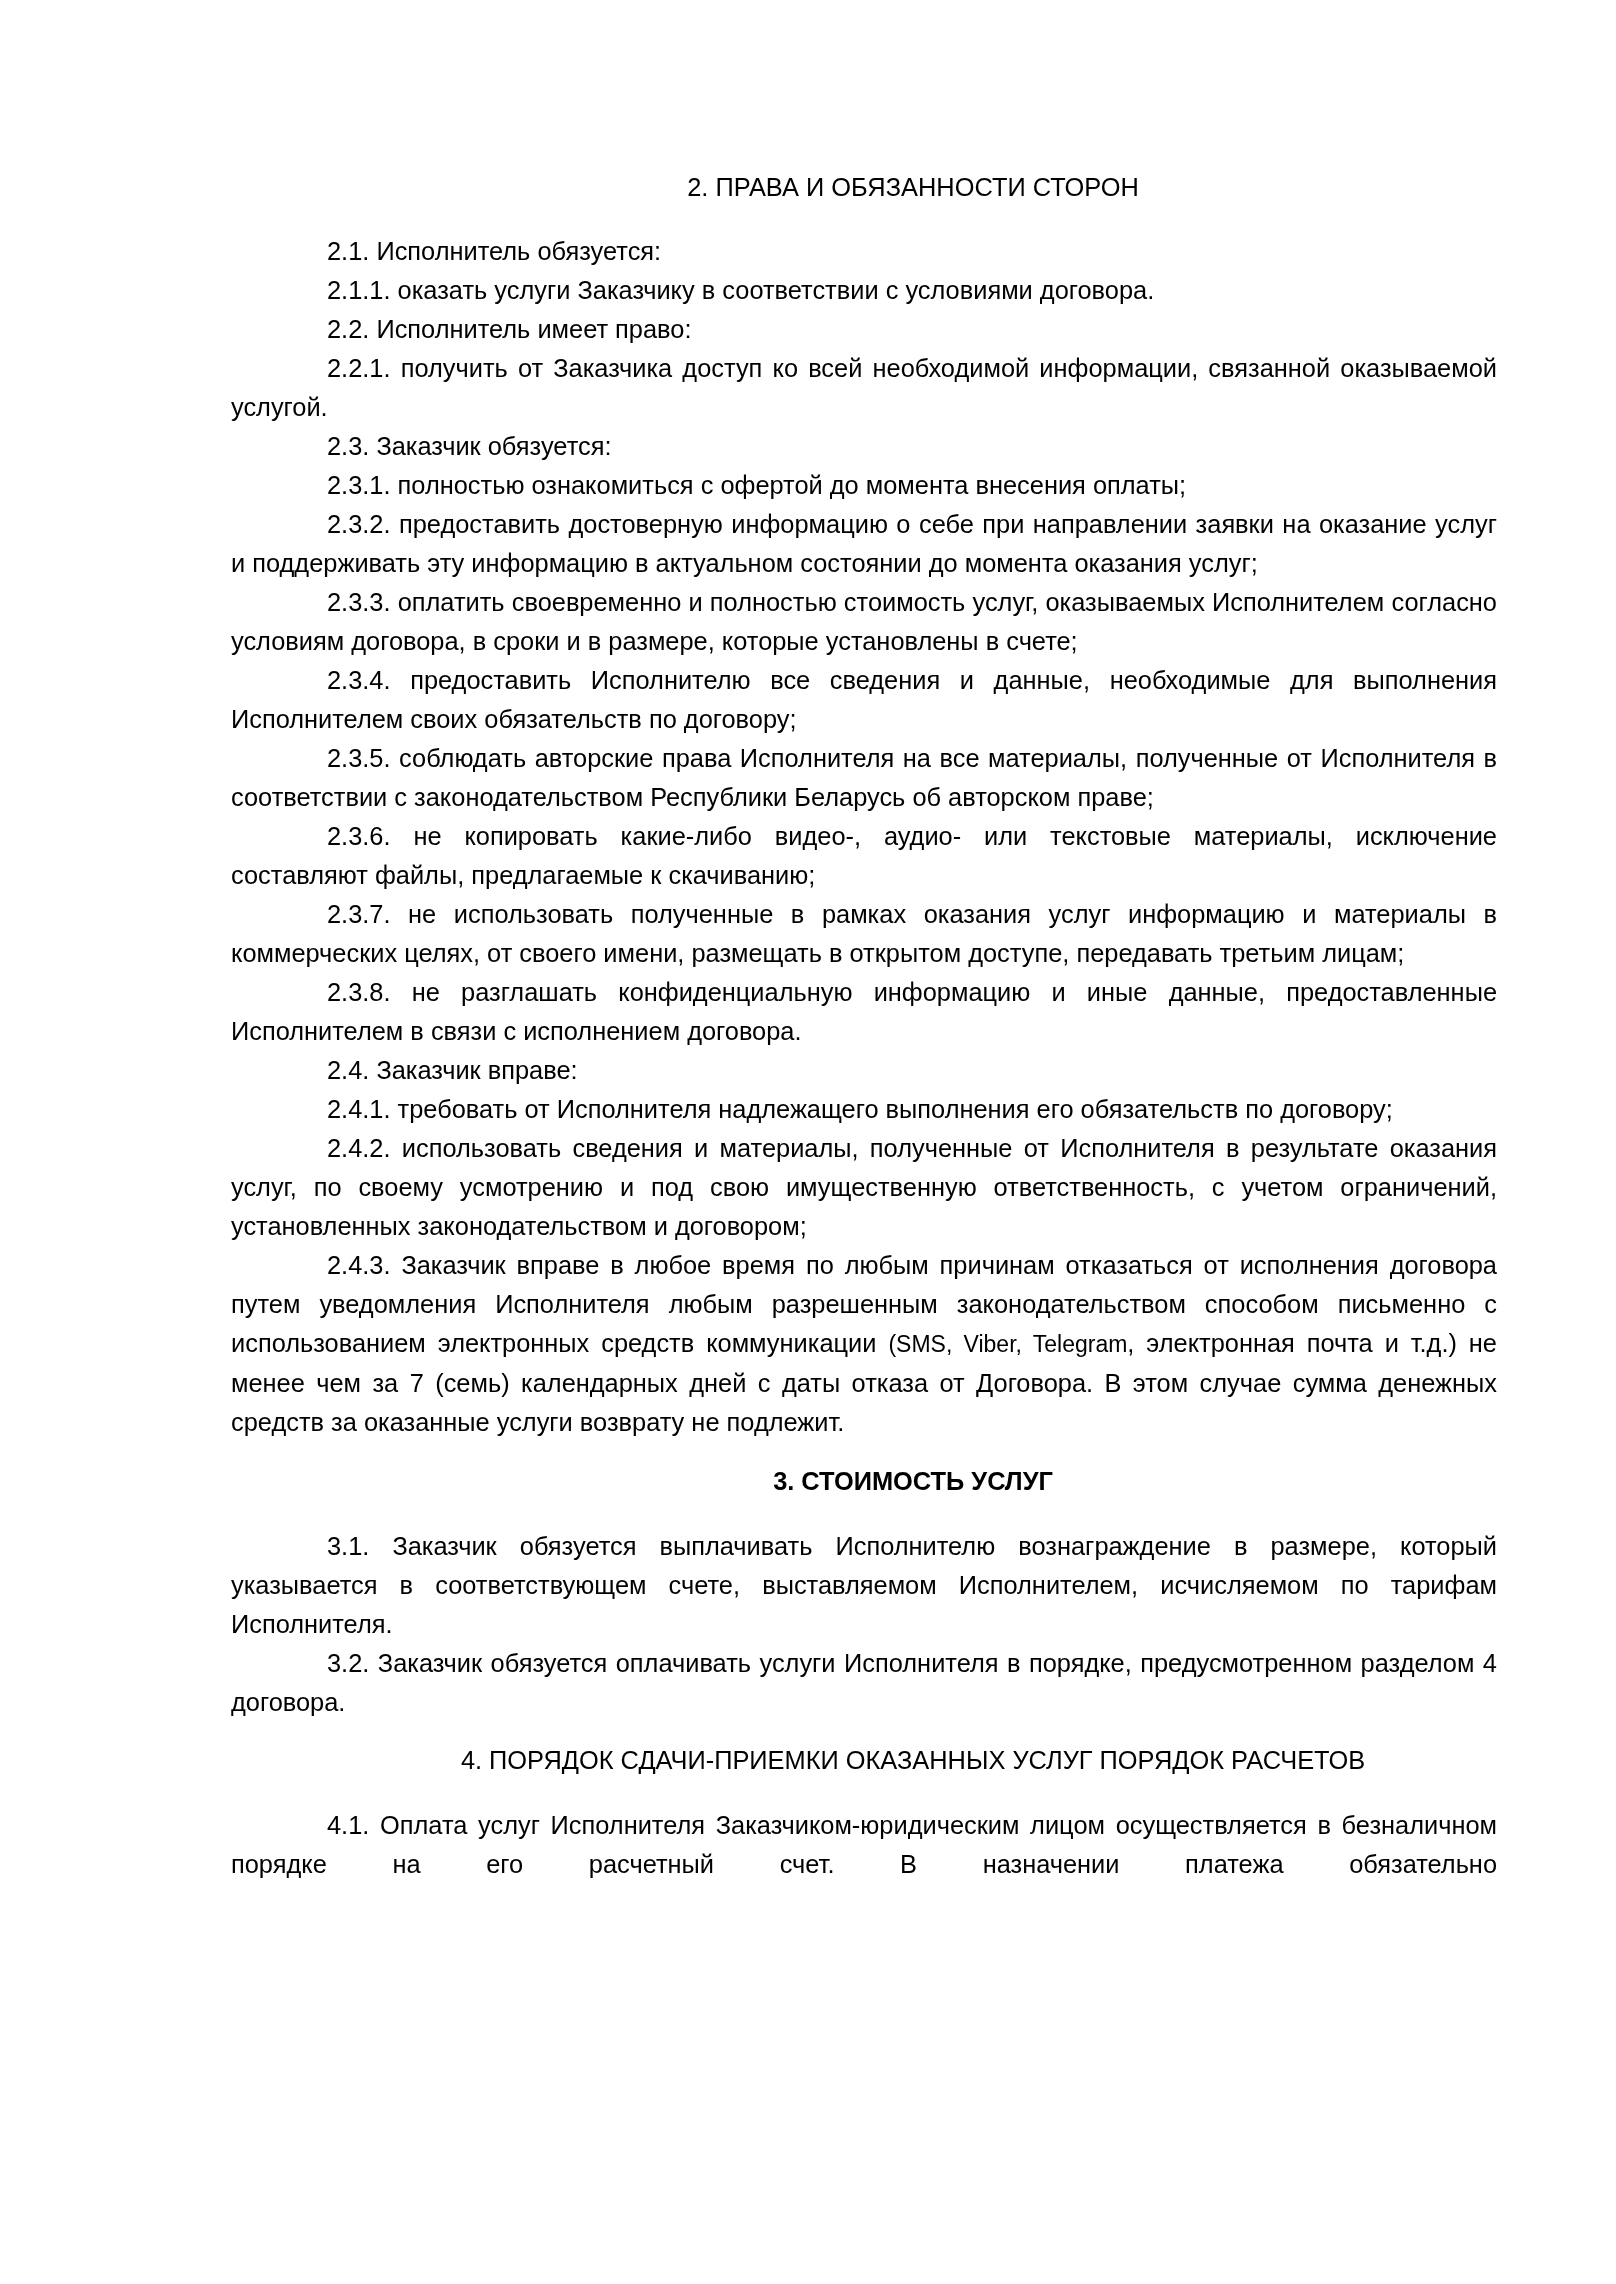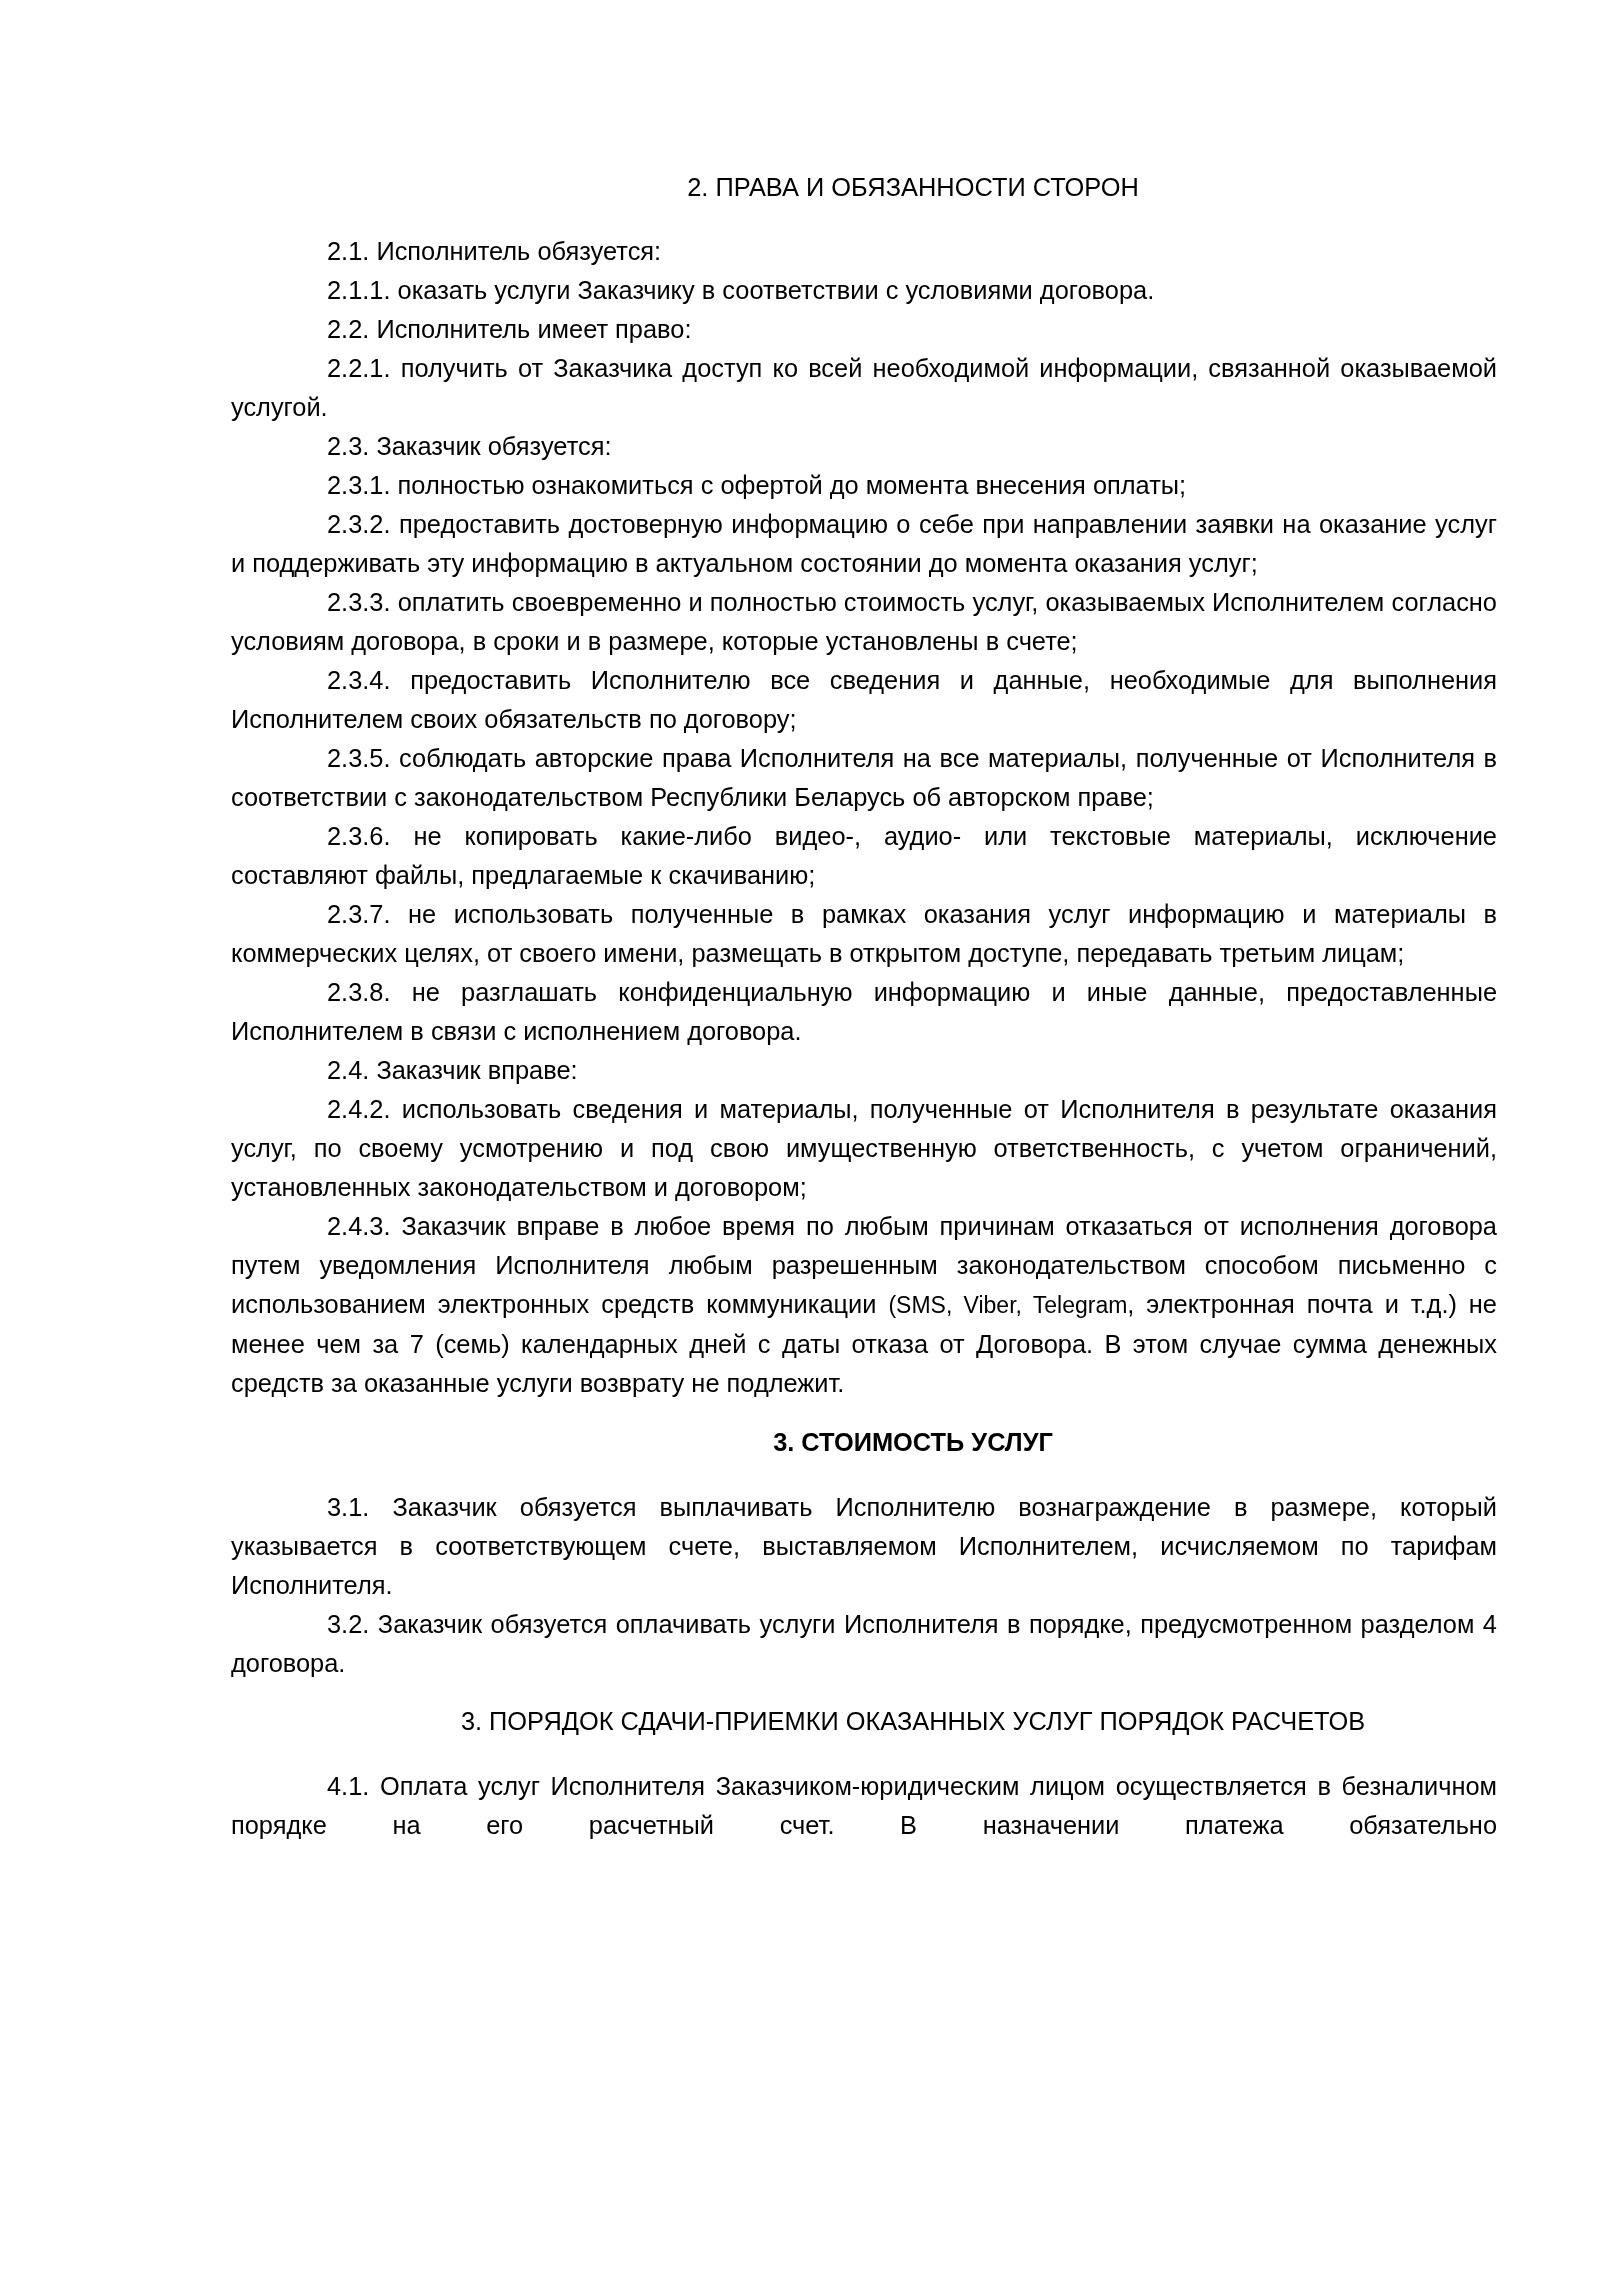--- a/index.html
+++ b/index.html
@@ -47,26 +47,27 @@
   <p class="para">2.3. Заказчик обязуется:</p>
   <p class="para">2.3.1. полностью ознакомиться с офертой до момента внесения оплаты;</p>
   <p class="para">2.3.2. предоставить достоверную информацию о себе при направлении заявки на оказание услуг и поддерживать эту информацию в актуальном состоянии до момента оказания услуг;</p>
   <p class="para">2.3.3. оплатить своевременно и полностью стоимость услуг, оказываемых Исполнителем согласно условиям договора, в сроки и в размере, которые установлены в счете;</p>
   <p class="para">2.3.4. предоставить Исполнителю все сведения и данные, необходимые для выполнения Исполнителем своих обязательств по договору;</p>
   <p class="para">2.3.5. соблюдать авторские права Исполнителя на все материалы, полученные от Исполнителя в соответствии с законодательством Республики Беларусь об авторском праве;</p>
   <p class="para">2.3.6. не копировать какие-либо видео-, аудио- или текстовые материалы, исключение составляют файлы, предлагаемые к скачиванию;</p>
   <p class="para">2.3.7. не использовать полученные в рамках оказания услуг информацию и материалы в коммерческих целях, от своего имени, размещать в открытом доступе, передавать третьим лицам;</p>
   <p class="para">2.3.8. не разглашать конфиденциальную информацию и иные данные, предоставленные Исполнителем в связи с исполнением договора.</p>
   <p class="para">2.4. Заказчик вправе:</p>
+  <p class="para">2.4.1. требовать от Исполнителя надлежащего выполнения его обязательств по договору;</p>
   <p class="para">2.4.2. использовать сведения и материалы, полученные от Исполнителя в результате оказания услуг, по своему усмотрению и под свою имущественную ответственность, с учетом ограничений, установленных законодательством и договором;</p>
   <p class="para"><span>2.4.3. Заказчик вправе в любое время по любым причинам отказаться от исполнения договора путем уведомления Исполнителя любым разрешенным законодательством способом письменно с использованием электронных средств коммуникации </span><span class="latin">(SMS, Viber, Telegram</span><span>, электронная почта и т.д.) не менее чем за 7 (семь) календарных дней с даты отказа от Договора. В этом случае сумма денежных средств за оказанные услуги возврату не подлежит.</span></p>
 
   <h2 class="heading h3">3. СТОИМОСТЬ УСЛУГ</h2>
 
   <p class="para">3.1. Заказчик обязуется выплачивать Исполнителю вознаграждение в размере, который указывается в соответствующем счете, выставляемом Исполнителем, исчисляемом по тарифам Исполнителя.</p>
   <p class="para">3.2. Заказчик обязуется оплачивать услуги Исполнителя в порядке, предусмотренном разделом 4 договора.</p>
 
-  <h2 class="heading h4">3. ПОРЯДОК СДАЧИ-ПРИЕМКИ ОКАЗАННЫХ УСЛУГ ПОРЯДОК РАСЧЕТОВ</h2>
+  <h2 class="heading h4">4. ПОРЯДОК СДАЧИ-ПРИЕМКИ ОКАЗАННЫХ УСЛУГ ПОРЯДОК РАСЧЕТОВ</h2>
 
   <p class="para" style="text-align-last: justify;">4.1. Оплата услуг Исполнителя Заказчиком-юридическим лицом осуществляется в безналичном порядке на его расчетный счет. В назначении платежа обязательно</p>
 
 </div>
 
 
 </body></html>

